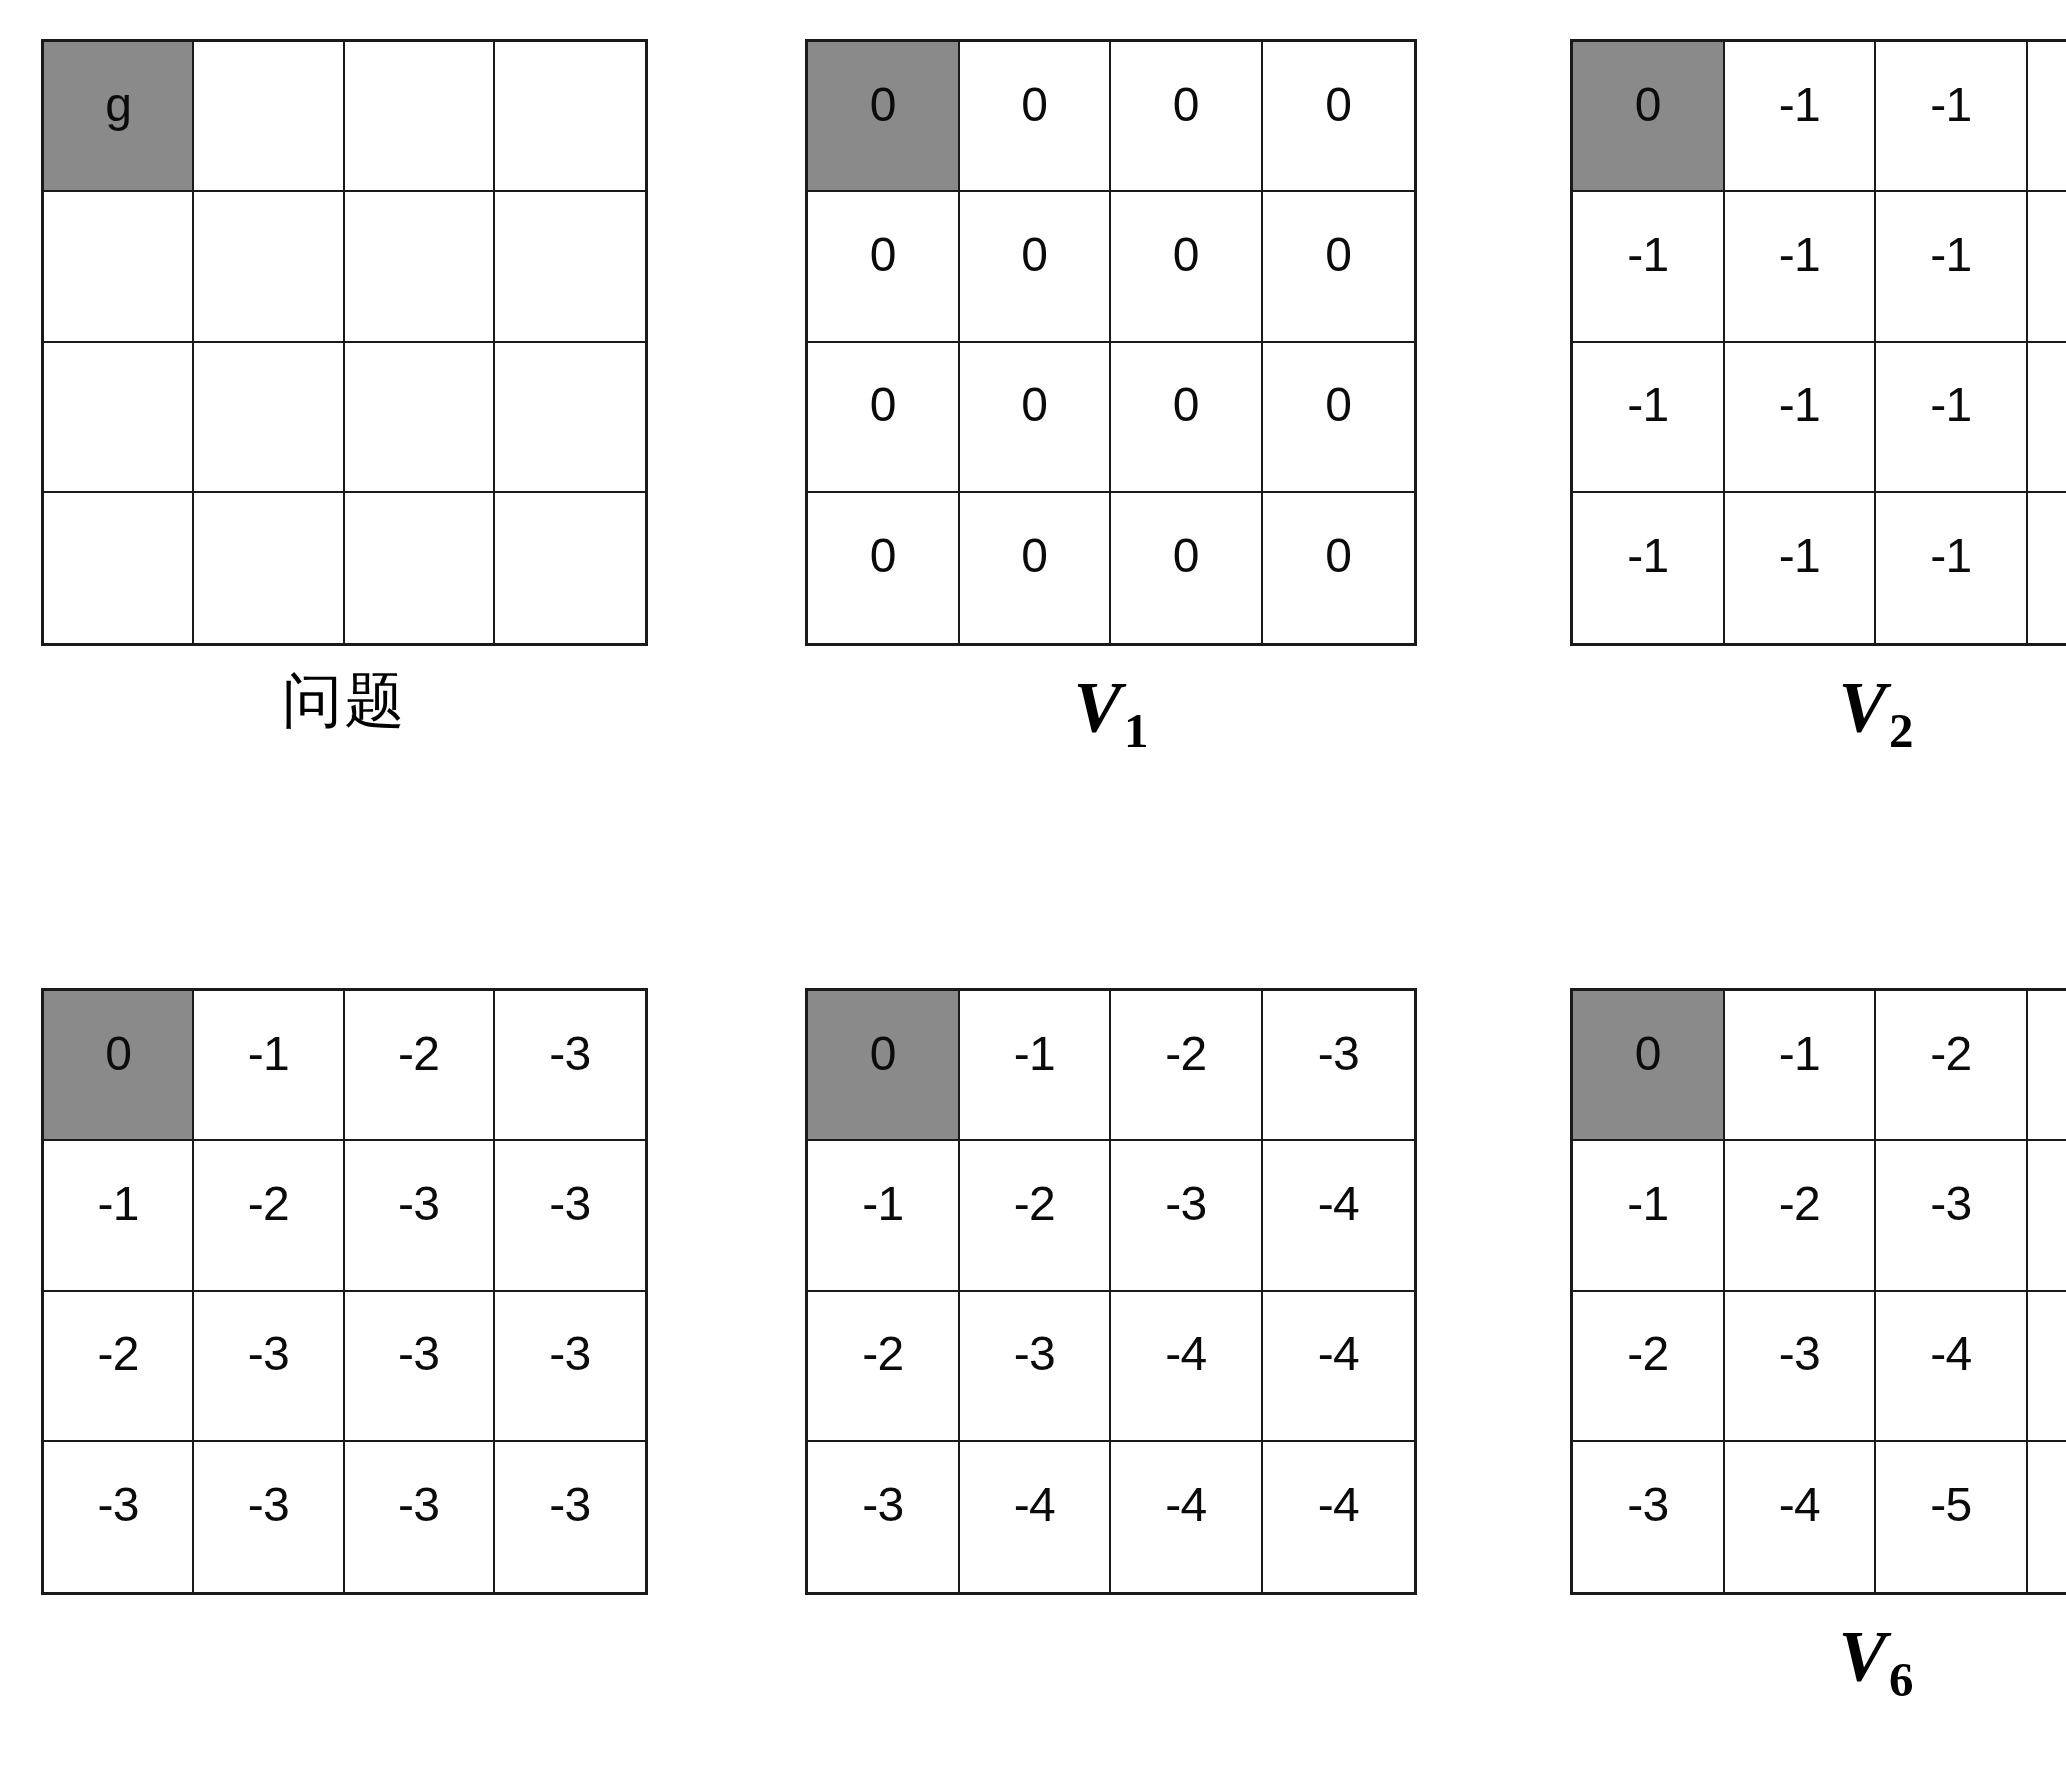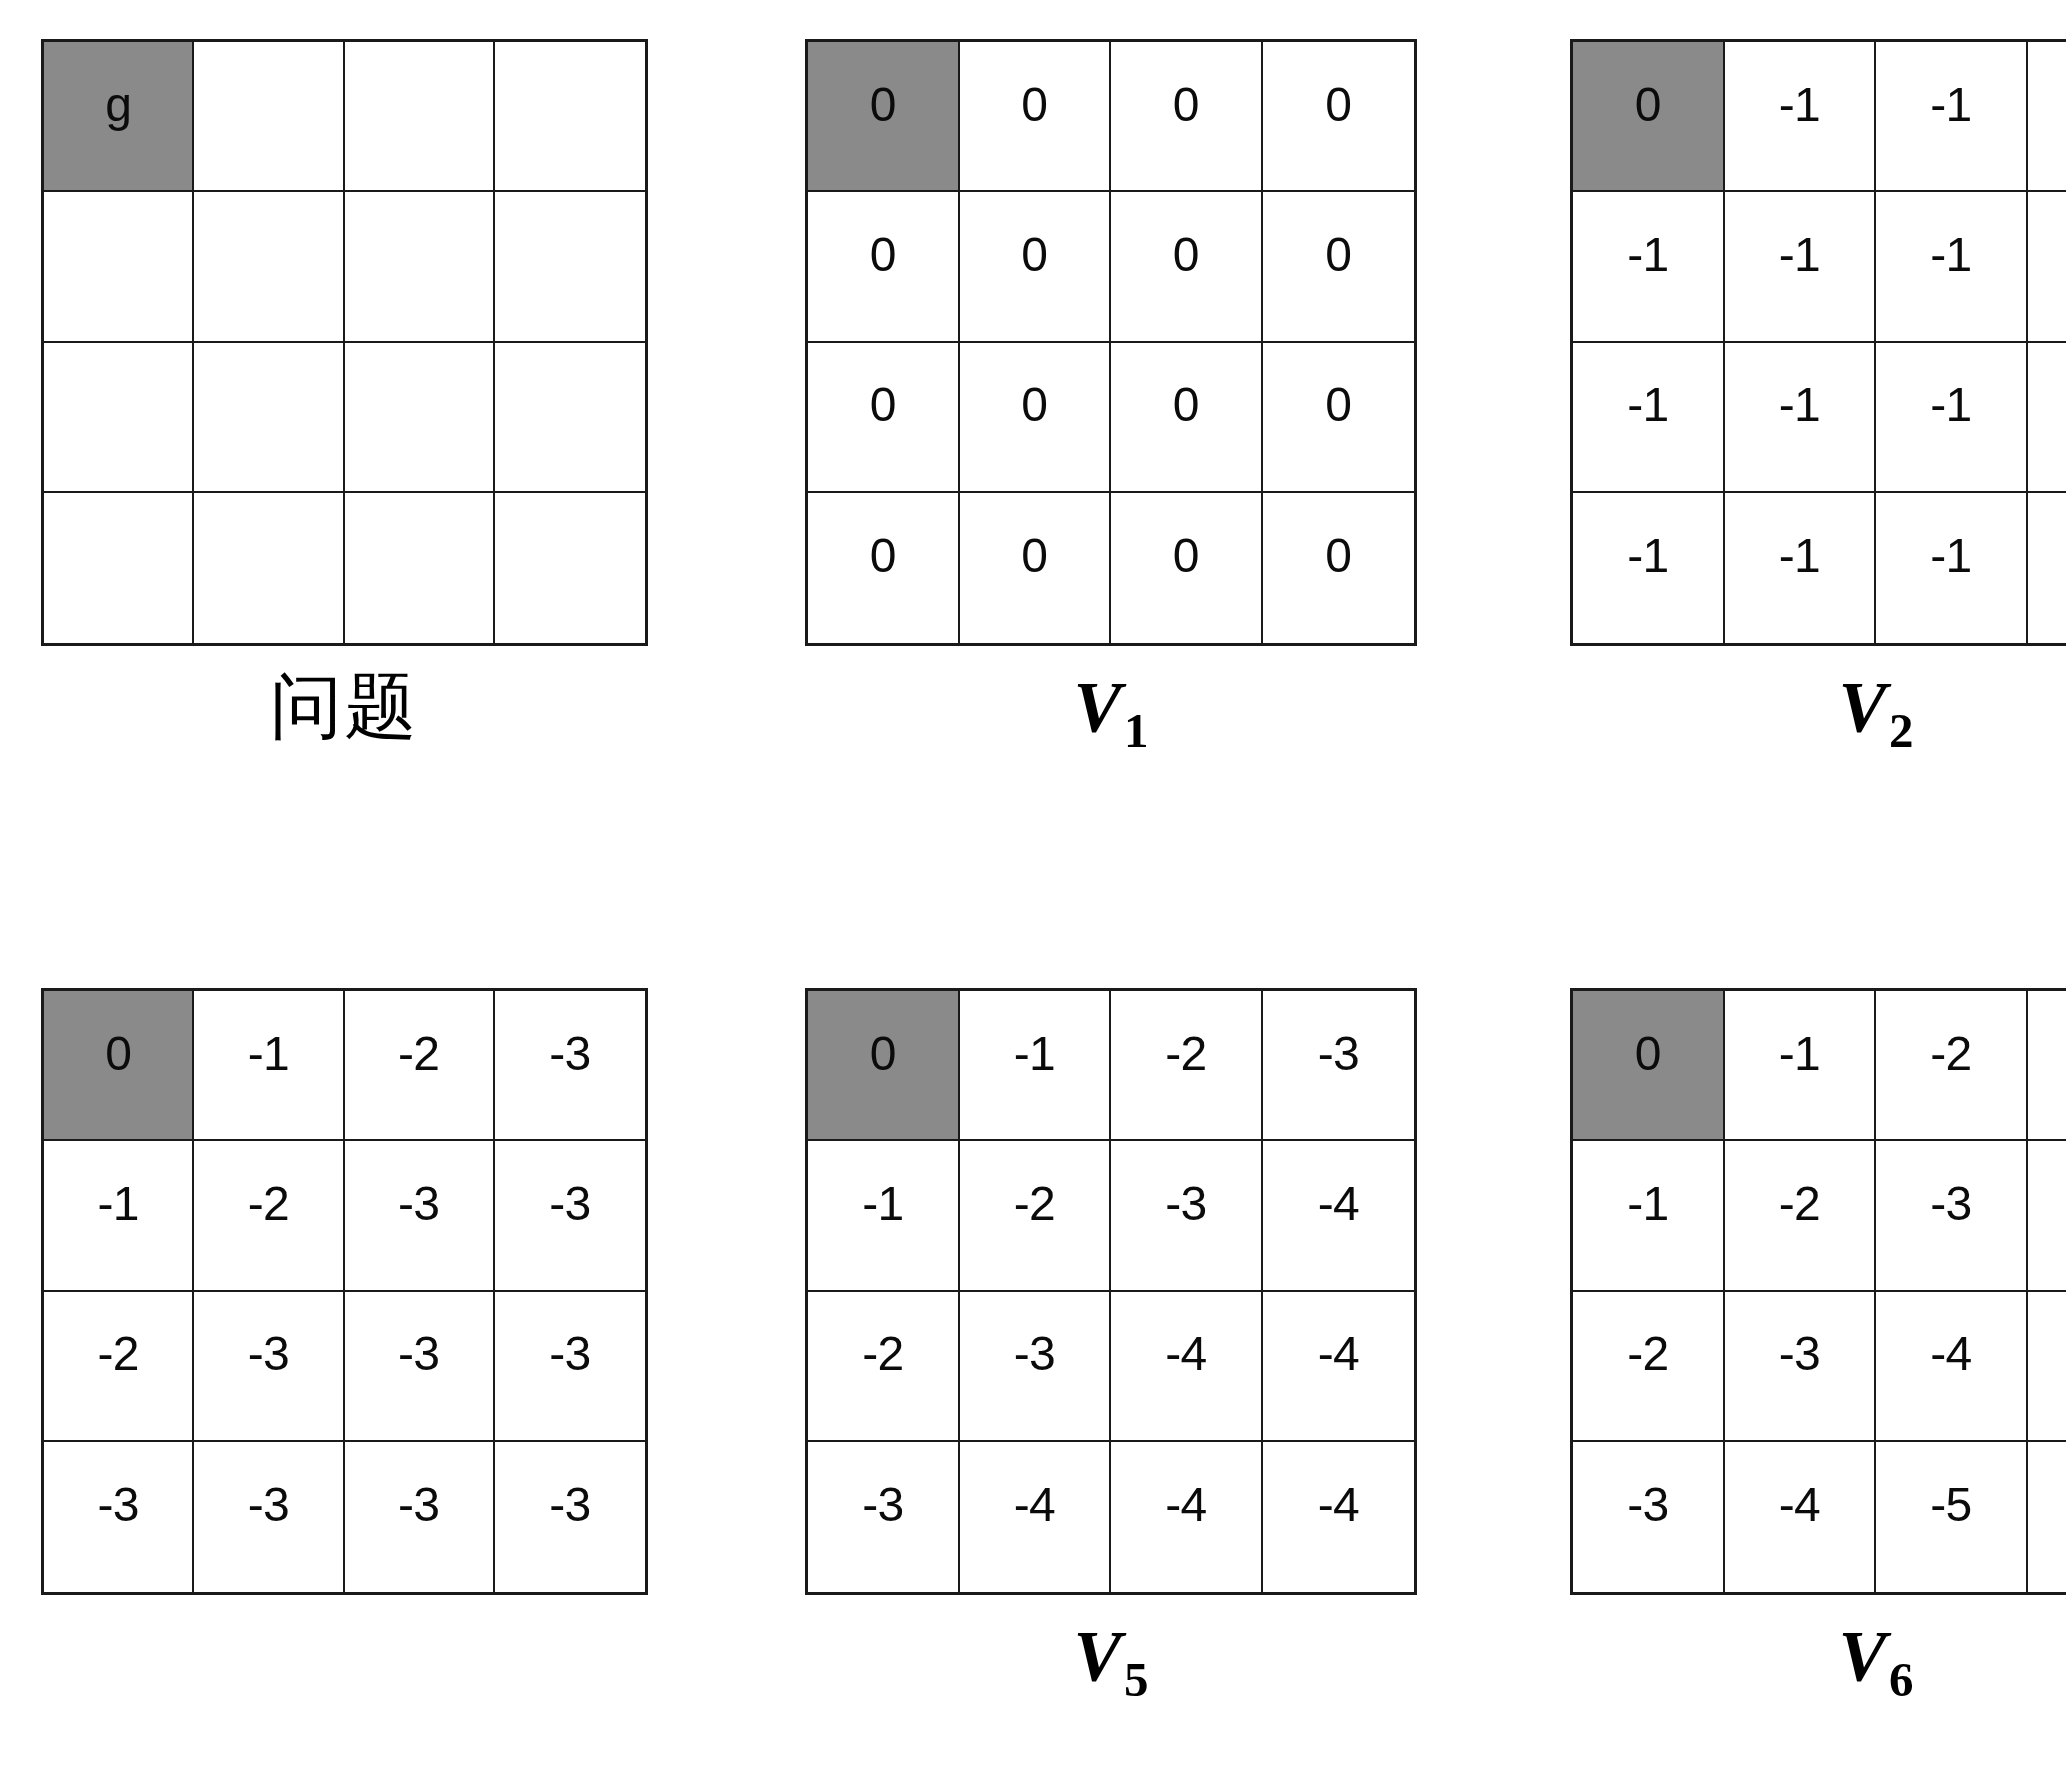--- a/index.html
+++ b/index.html
@@ -102,21 +102,21 @@
     font-style: normal;
     font-weight: bold;
     font-size: 49px;
     line-height: 1;
     vertical-align: -0.33em;
     margin-left: 2.5px;
   }
   .caption .cjk {
     font-family: "Liberation Serif", "DejaVu Serif", serif;
     font-weight: normal;
-    font-size: 72px;
+    font-size: 60px;
     line-height: 1;
     letter-spacing: 2.5px;
     margin-top: 8px;
   }
 </style>
 </head>
 <body>
 
 <div id="stage">
   <div class="grid-row" id="row-top">
@@ -347,21 +347,20 @@
           <div class="cell r3 c1">
             <span class="val">-4</span>
           </div>
           <div class="cell r3 c2">
             <span class="val">-4</span>
           </div>
           <div class="cell r3 c3">
             <span class="val">-4</span>
           </div>
         </div>
-        <div class="caption"><span class="vlabel">V</span><span class="vsub">5</span></div>
       </div>
       <div class="panel slot-2">
         <div class="grid">
           <div class="cell r0 c0 shaded">
             <span class="val">0</span>
           </div>
           <div class="cell r0 c1">
             <span class="val">-1</span>
           </div>
           <div class="cell r0 c2">

